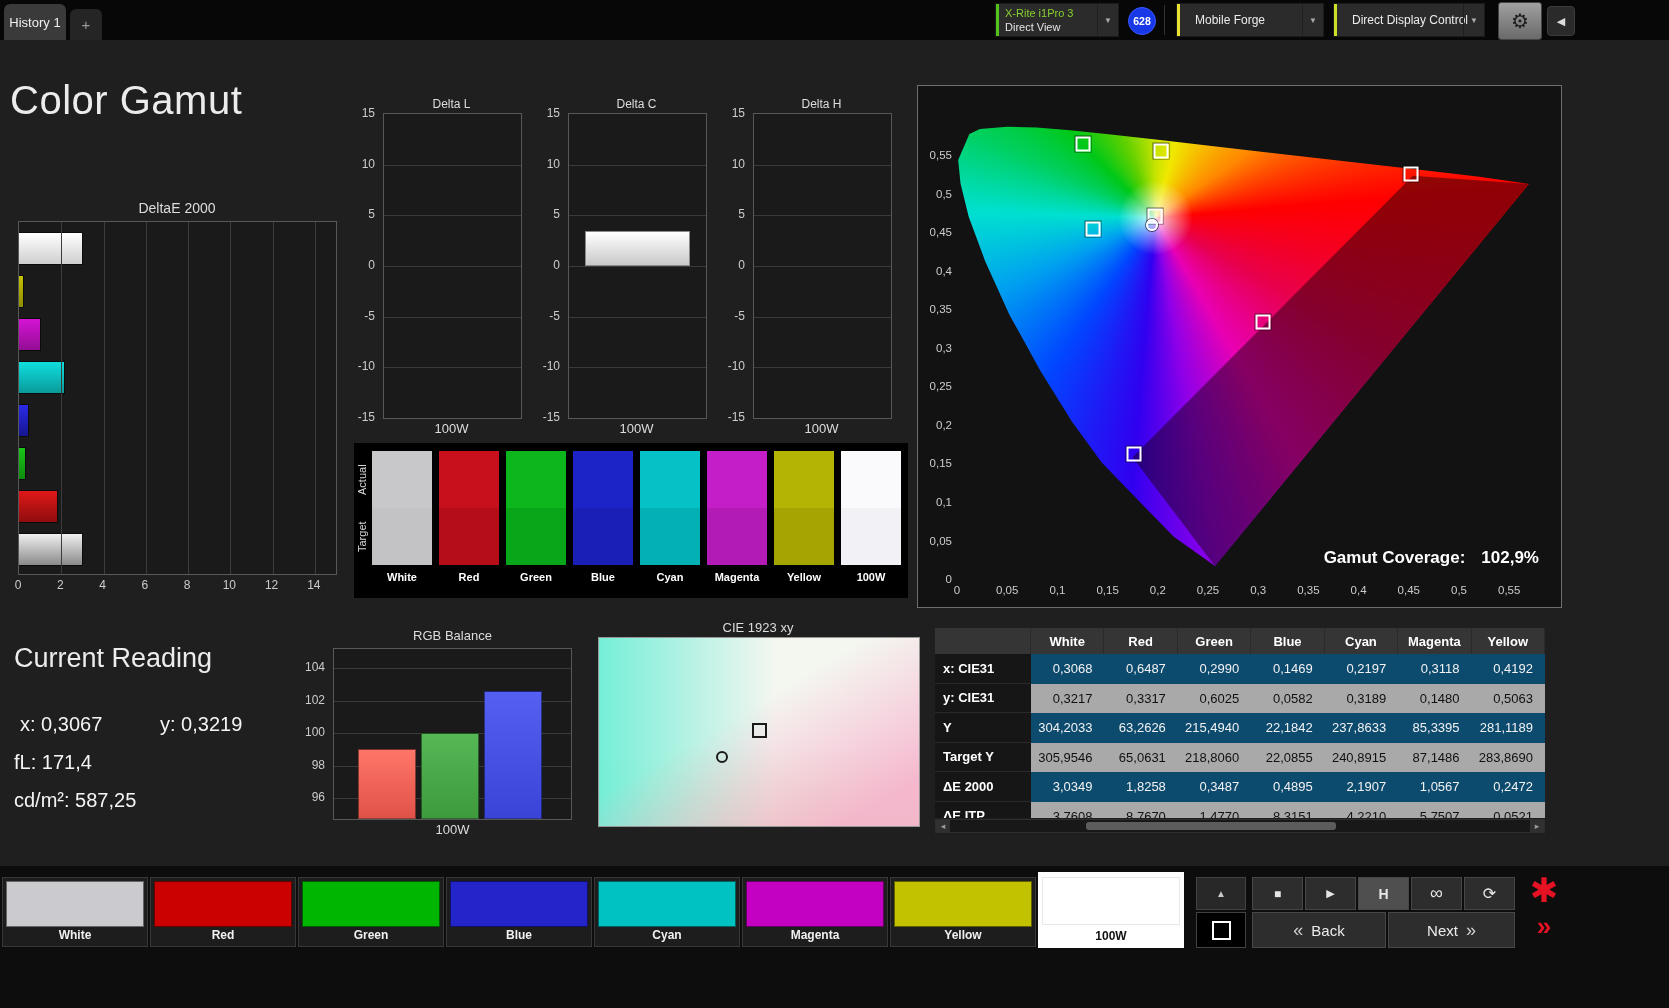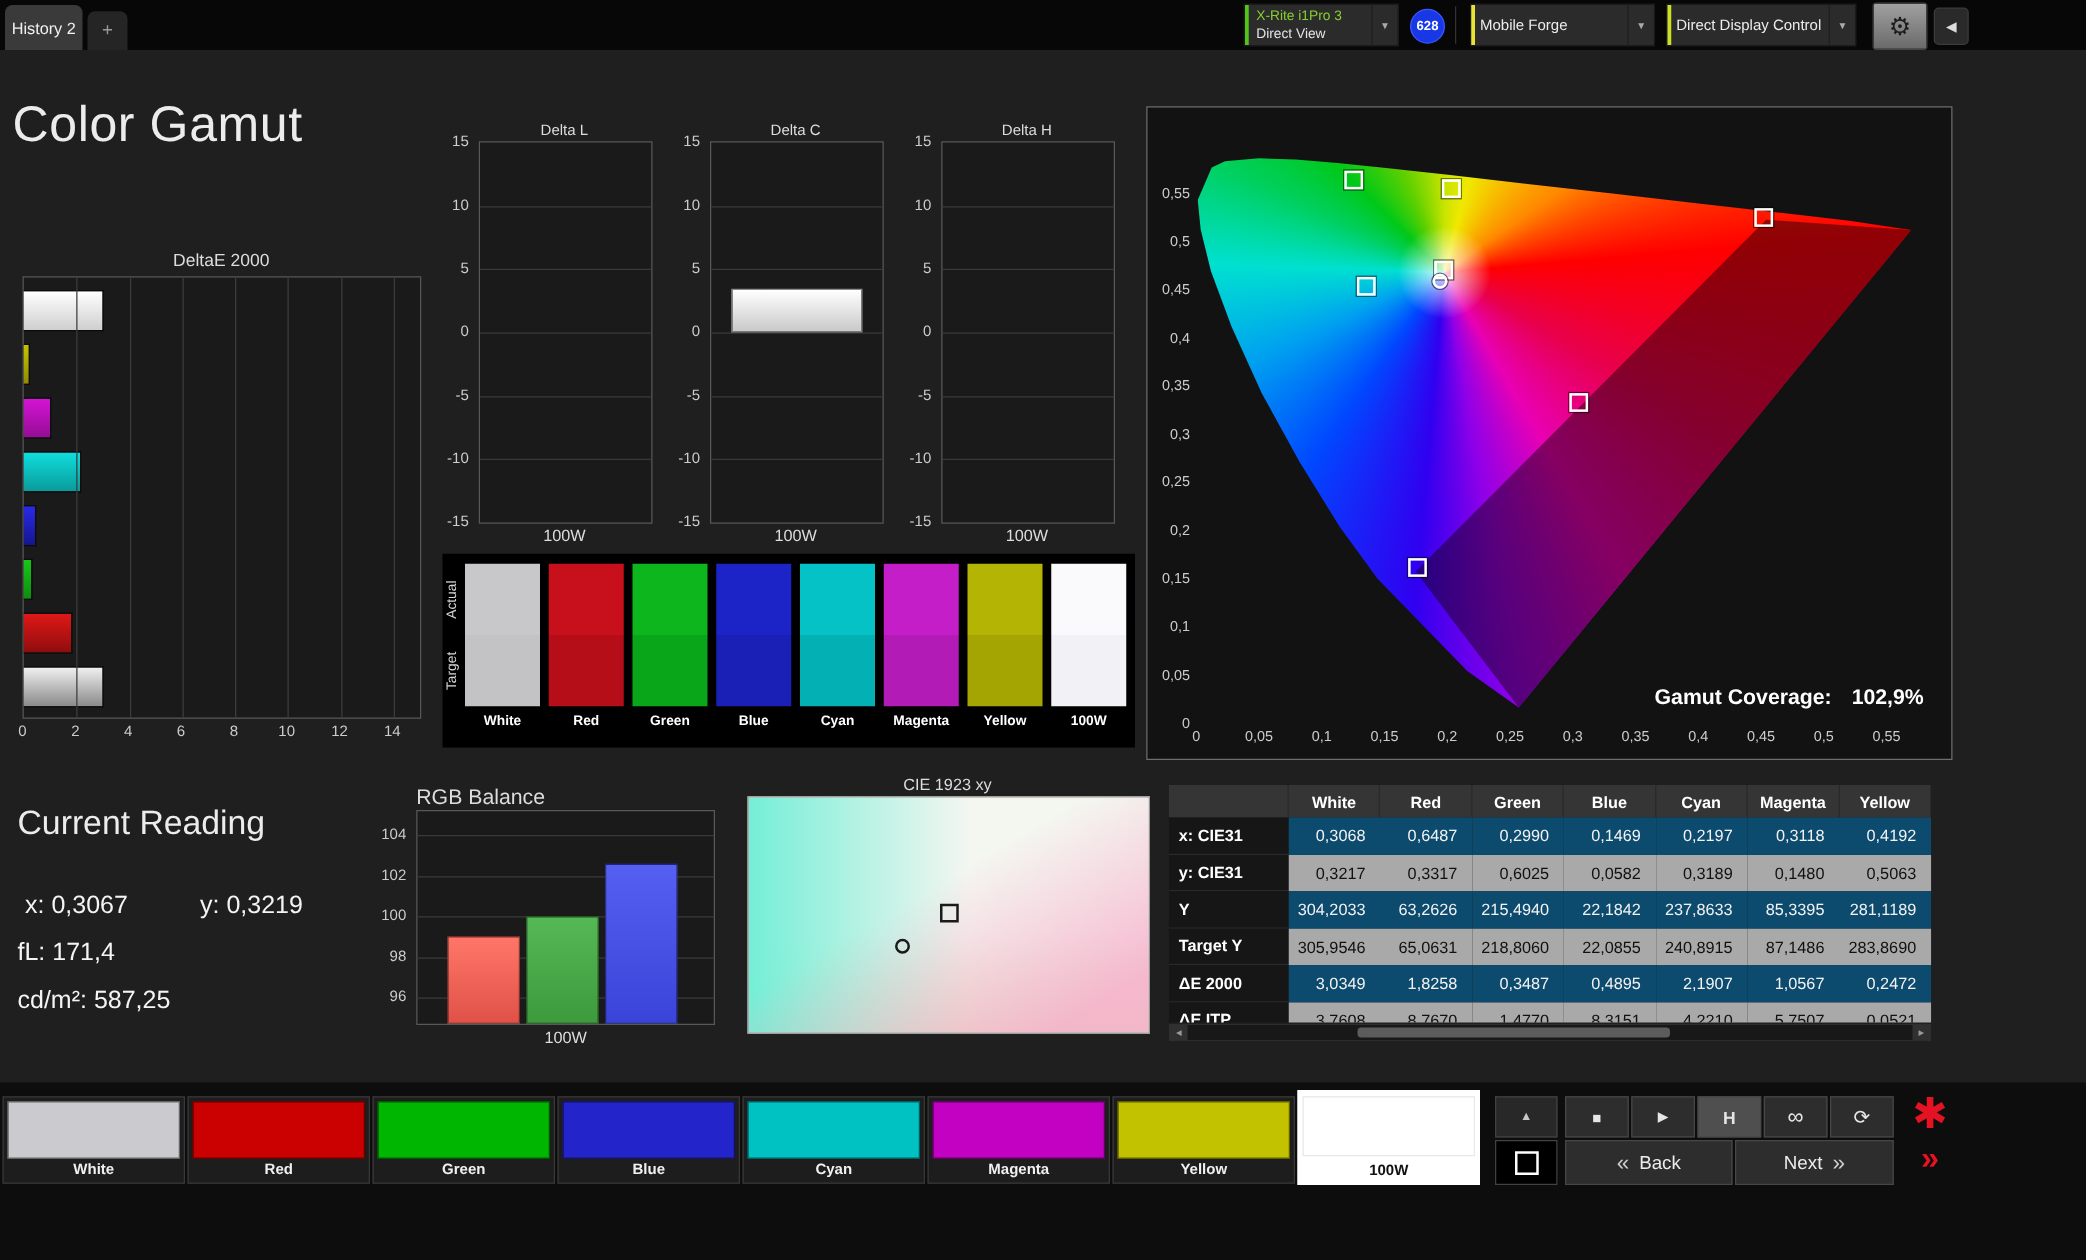--- a/index.html
+++ b/index.html
@@ -19,21 +19,21 @@
             justify-content:center;font-size:8px;color:#aaa;border-left:1px solid #1f1f1f;}
   #dd-meter{left:995px;width:124px;}
   #dd-meter .txt{padding-left:9px;line-height:1.3;font-size:11px;}
   #dd-meter .l1{color:#86d02e;font-weight:normal;text-align:center;}
   #dd-meter .l2{color:#e4e4e4;}
   #badge{position:absolute;left:1128px;top:7px;width:26px;height:26px;border-radius:50%;
          background:#1838e8;border:1px solid #3a57ff;color:#fff;font-size:10.5px;font-weight:bold;
          display:flex;align-items:center;justify-content:center;}
   #vsep{position:absolute;left:1164px;top:5px;width:1px;height:30px;background:#333;}
   #dd-source{left:1176px;width:148px;font-size:12px;color:#ececec;}
-  #dd-source .txt,#dd-display .txt{padding-left:7px;}
+  #dd-source .txt,#dd-display .txt{padding-left:18px;}
   #dd-display{left:1333px;width:152px;font-size:12px;color:#ececec;}
   #gear-btn{position:absolute;left:1498px;top:2px;width:42px;height:36px;border-radius:3px;
             background:linear-gradient(180deg,#a0a0a0,#6a6a6a);border:1px solid #444;color:#1d1d1d;
             font-size:20px;display:flex;align-items:center;justify-content:center;}
   #collapse-btn{position:absolute;left:1547px;top:6px;width:26px;height:28px;border-radius:4px;
             background:#2a2a2a;border:1px solid #3c3c3c;color:#ddd;font-size:11px;
             display:flex;align-items:center;justify-content:center;}
 
   
   #page-title{position:absolute;left:10px;top:78px;font-size:40px;color:#ececec;letter-spacing:.5px;}
@@ -98,21 +98,21 @@
   #coverage{position:absolute;right:22px;top:462px;font-size:17px;font-weight:bold;color:#fff;}
   #coverage .val{margin-left:16px;}
 
   
   #cr-title{position:absolute;left:14px;top:643px;font-size:27px;color:#ececec;}
   .cr-val{position:absolute;font-size:20px;color:#f4f4f4;}
   #cr-x{left:20px;top:713px;} #cr-y{left:160px;top:713px;}
   #cr-fl{left:14px;top:751px;} #cr-cd{left:14px;top:789px;}
 
   
-  #rgb-title{position:absolute;left:333px;top:628px;width:239px;font-size:17px;color:#ddd;}
+  #rgb-title{position:absolute;left:333px;top:628px;width:239px;text-align:center;font-size:13px;color:#ddd;}
   #rgb-yticks{position:absolute;left:297px;top:648px;width:32px;height:170px;font-size:12px;color:#ccc;}
   #rgb-yticks span{position:absolute;right:4px;transform:translateY(-50%);}
   #rgb-plot{position:absolute;left:333px;top:648px;width:237px;height:170px;background:#1a1a1a;border:1px solid #585858;}
   .rgb-bar{position:absolute;bottom:0;width:58px;border:1px solid rgba(0,0,0,.45);box-sizing:border-box;}
   #rgb-xlabel{position:absolute;left:333px;top:822px;width:239px;text-align:center;font-size:13px;color:#ddd;}
 
   
   #cie31-title{position:absolute;left:598px;top:620px;width:320px;text-align:center;font-size:13px;color:#ddd;}
   #cie31-box{position:absolute;left:598px;top:637px;width:320px;height:188px;border:1px solid #979797;
     background-color:#f4f6f0;
@@ -164,21 +164,21 @@
   #red-asterisk{position:absolute;left:1524px;top:870px;width:40px;height:40px;color:#e51224;font-size:34px;
       display:flex;align-items:center;justify-content:center;}
   #red-next{position:absolute;left:1528px;top:910px;width:32px;height:32px;color:#e51224;font-size:26px;font-weight:bold;
       display:flex;align-items:center;justify-content:center;}
 </style>
 </head>
 <body>
 
 <div id="topbar">
   <div class="tab" id="tab-history">
-    <span>History 2</span>
+    <span>History 1</span>
   </div>
   <div class="tab" id="tab-add">+</div>
 
   <div class="dd" id="dd-meter">
     <div class="accent" style="background:#52c41a"></div>
     <div class="txt">
       <div class="l1">X-Rite i1Pro 3</div>
       <div class="l2">Direct View</div>
     </div>
     <div class="chev">▼</div>

